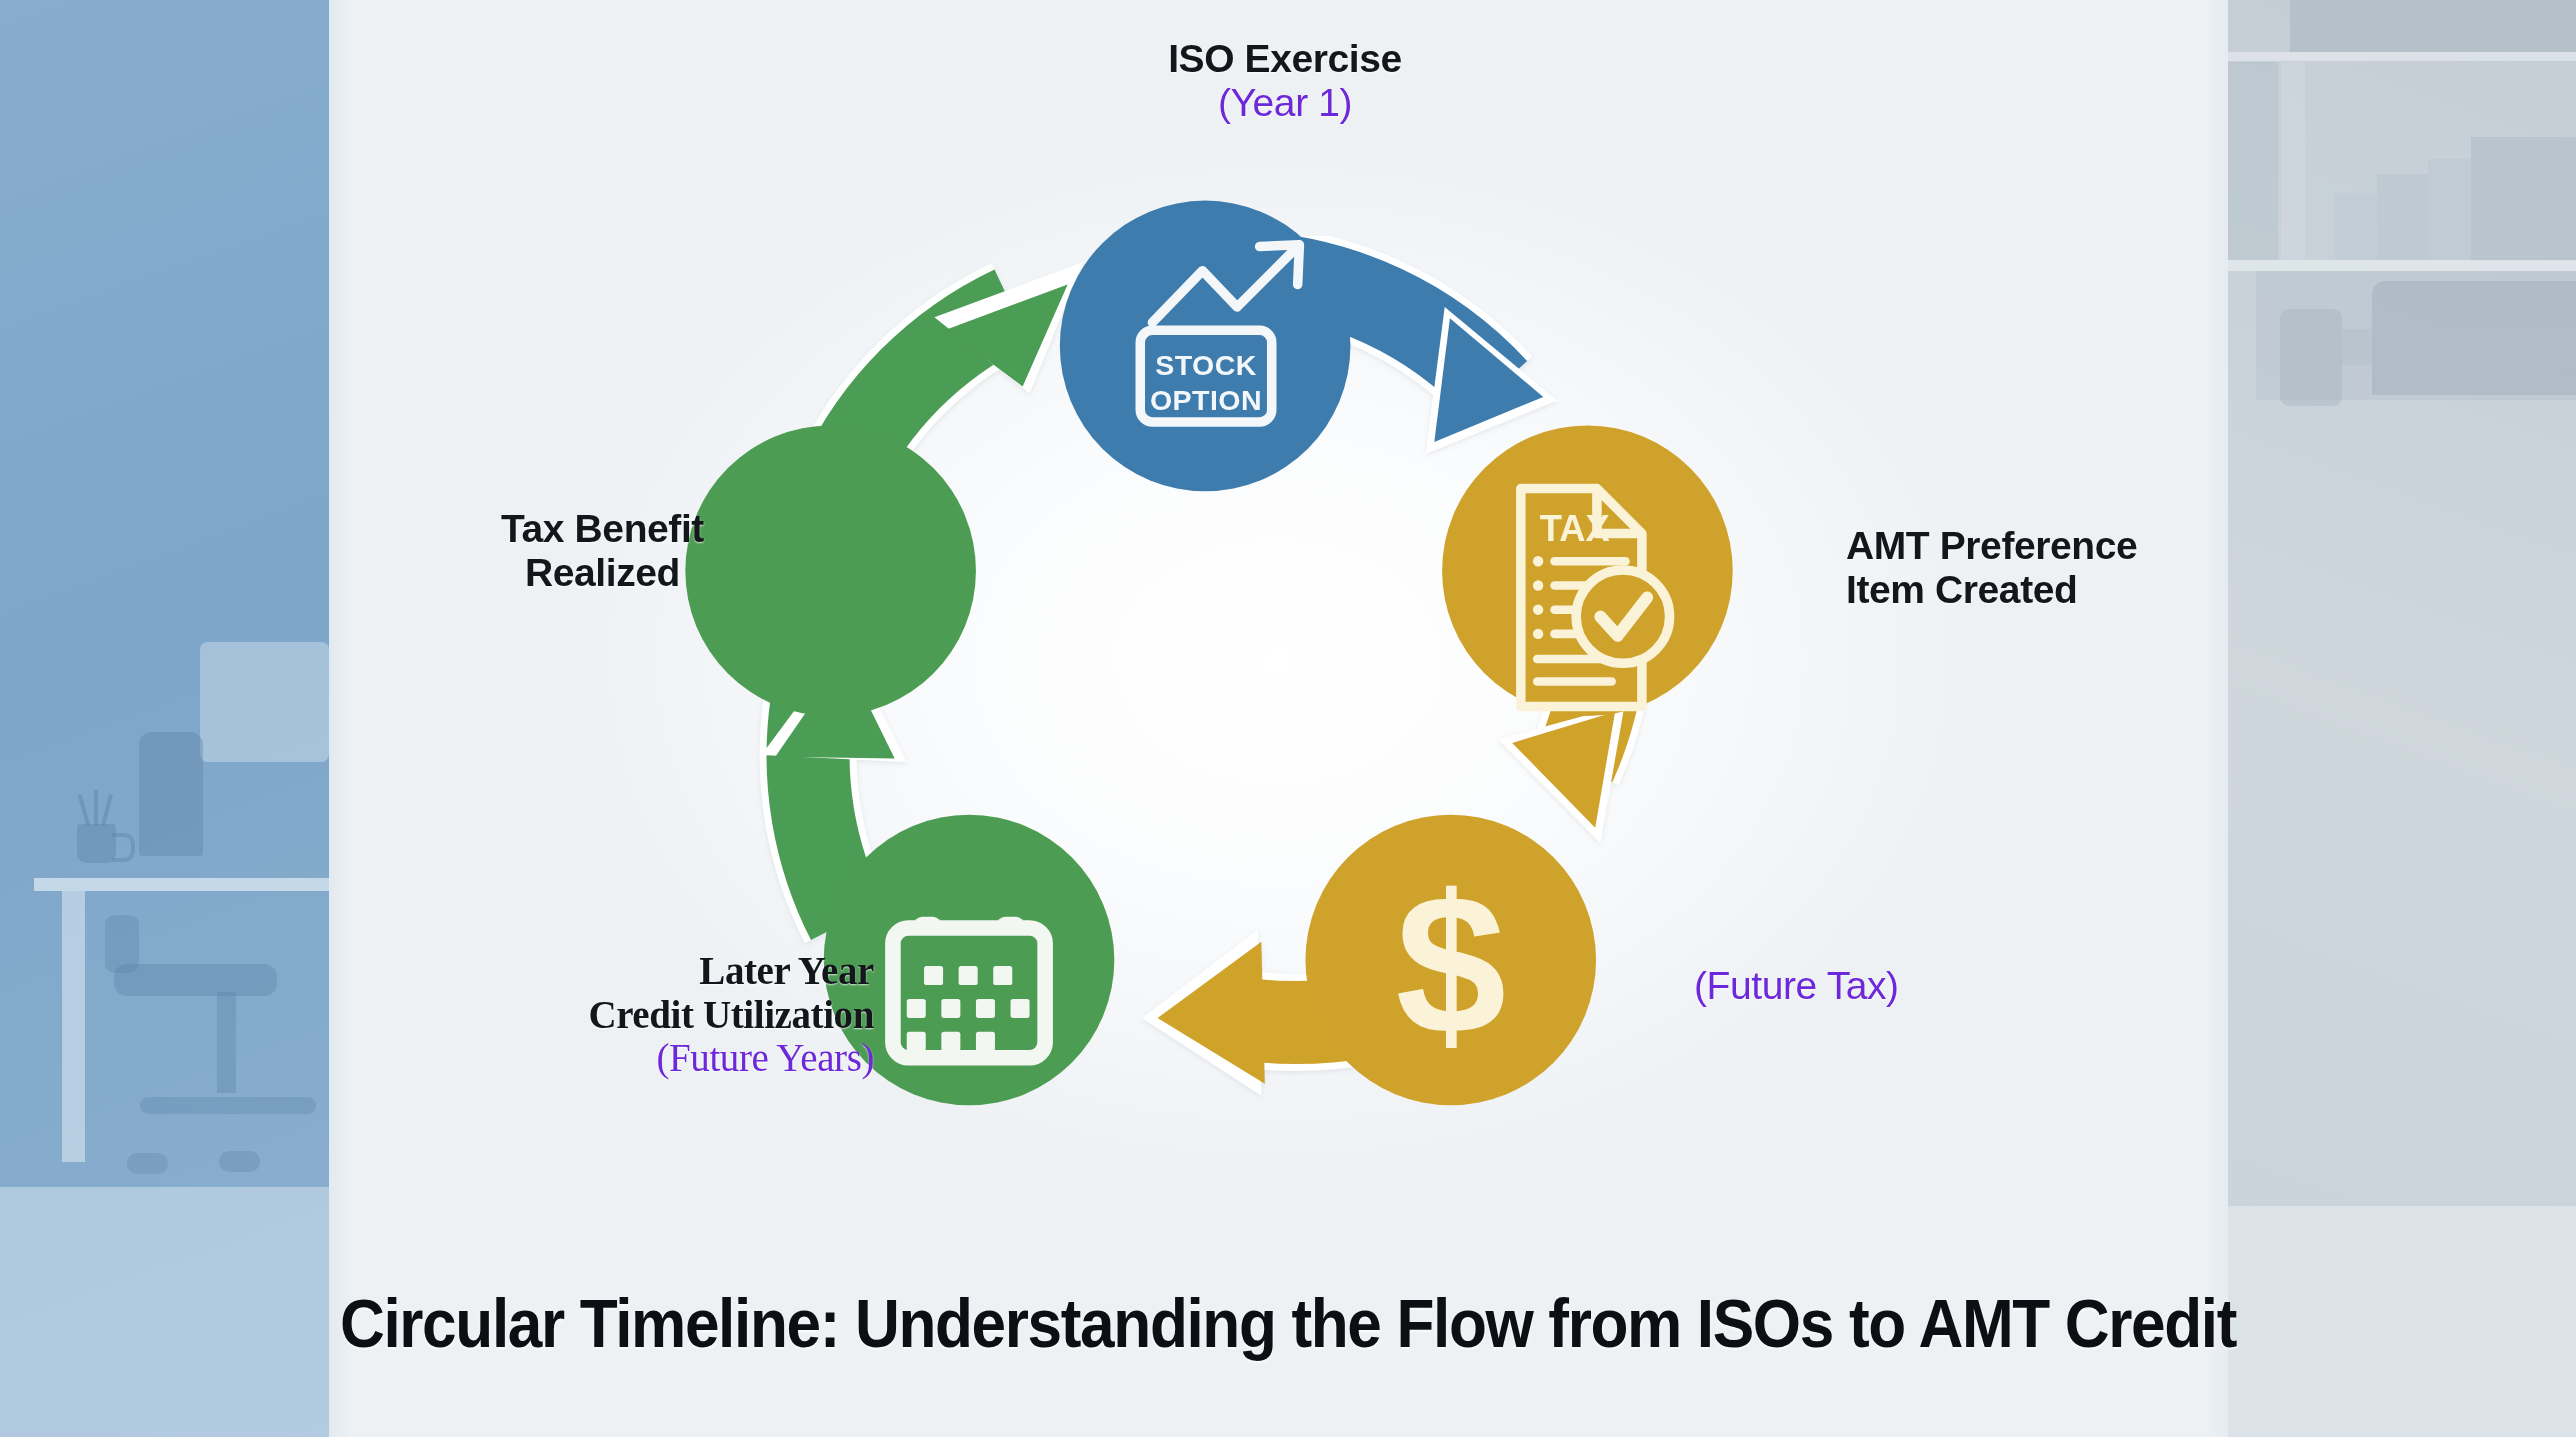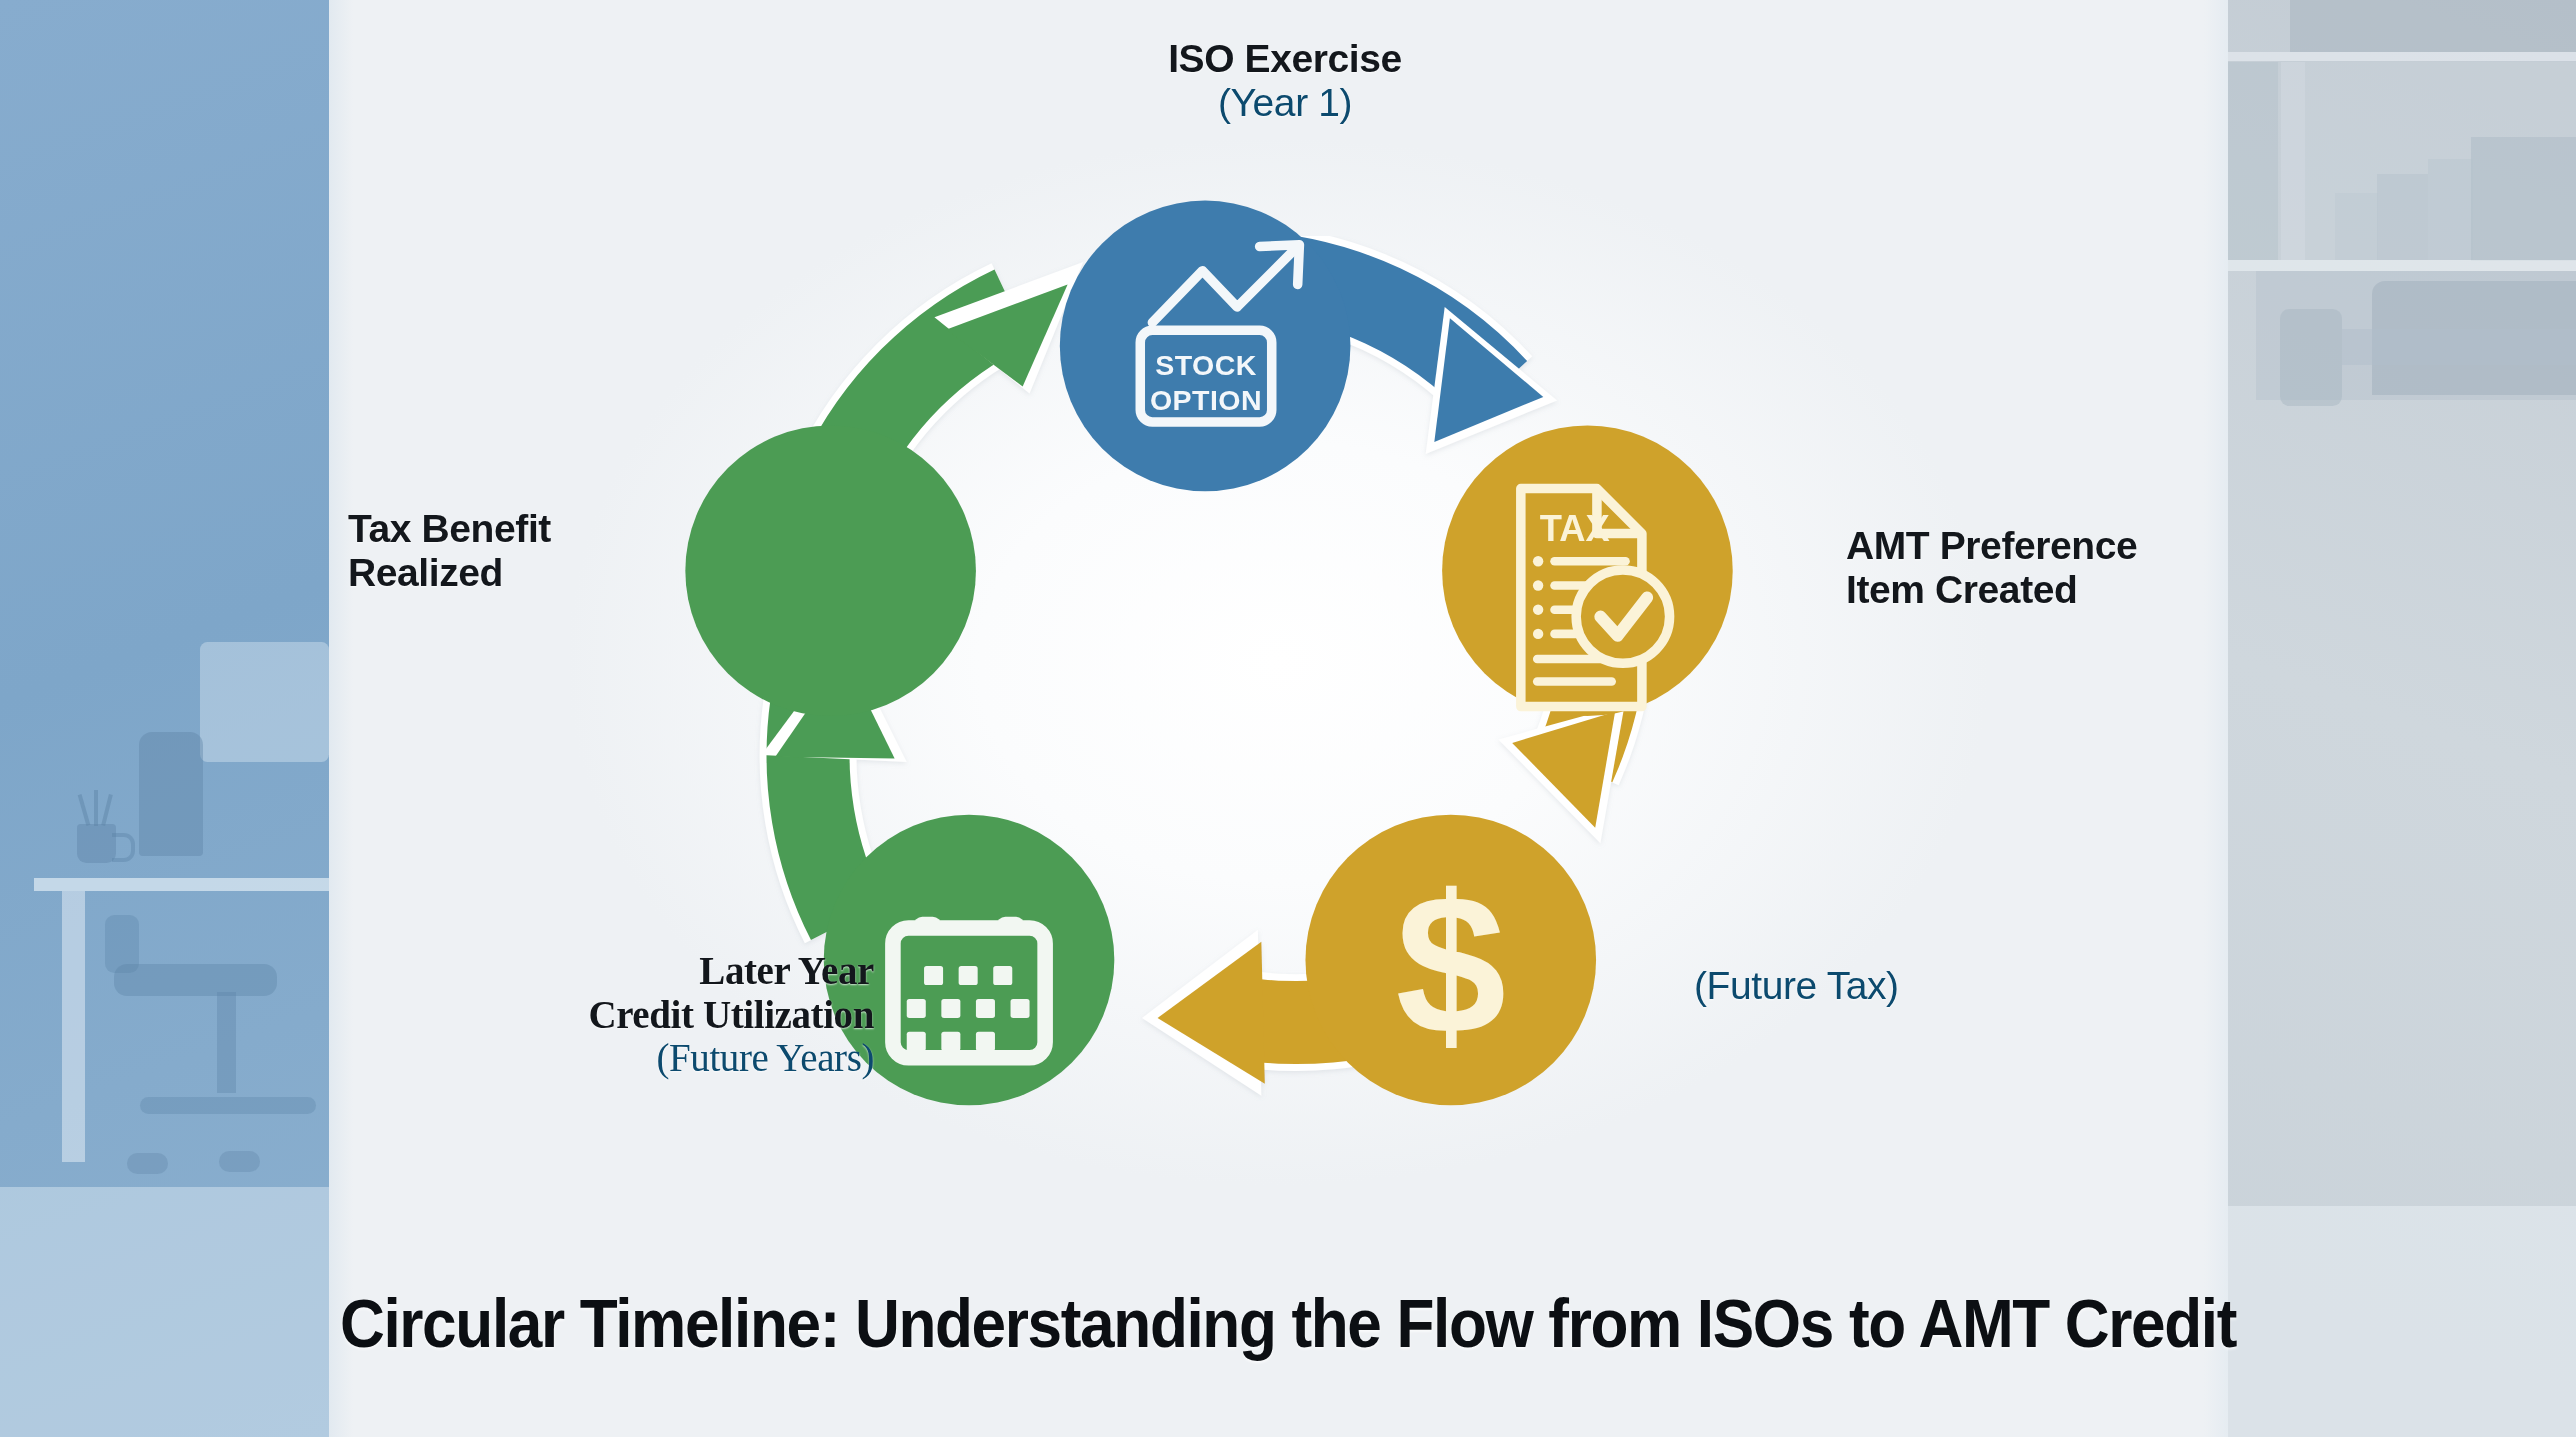--- a/index.html
+++ b/index.html
@@ -202,28 +202,28 @@
     font-weight: bold;
     font-size: 39px;
     display: block;
     white-space: nowrap;
   }
   .label .sub {
     font-weight: normal;
     font-size: 39px;
     display: block;
     white-space: nowrap;
-    color: #0c4a6e;
+    color: #6d28d9;
   }
 
   #lbl-iso      { left: 1065px; top: 37px;   width: 440px; text-align: center; }
   #lbl-amt-pref { left: 1846px; top: 500px;  width: 431px; text-align: left; margin-top: 24px; }
   #lbl-amt-paid { left: 1694px; top: 964px; width: 431px; text-align: left; }
   #lbl-later    { left: 340px;  top: 949px; width: 534px; text-align: right; font-family: Liberation Serif, serif; }
-  #lbl-benefit  { left: 348px;  top: 507px;  width: 477px; text-align: left; }
+  #lbl-benefit  { left: 364px;  top: 507px;  width: 477px; text-align: center; }
 
   
   #caption {
     position: absolute;
     left: 0; top: 1284px;
     width: 2576px;
     text-align: center;
     font-size: 69px;
     font-weight: bold;
     color: #0c0f13;

